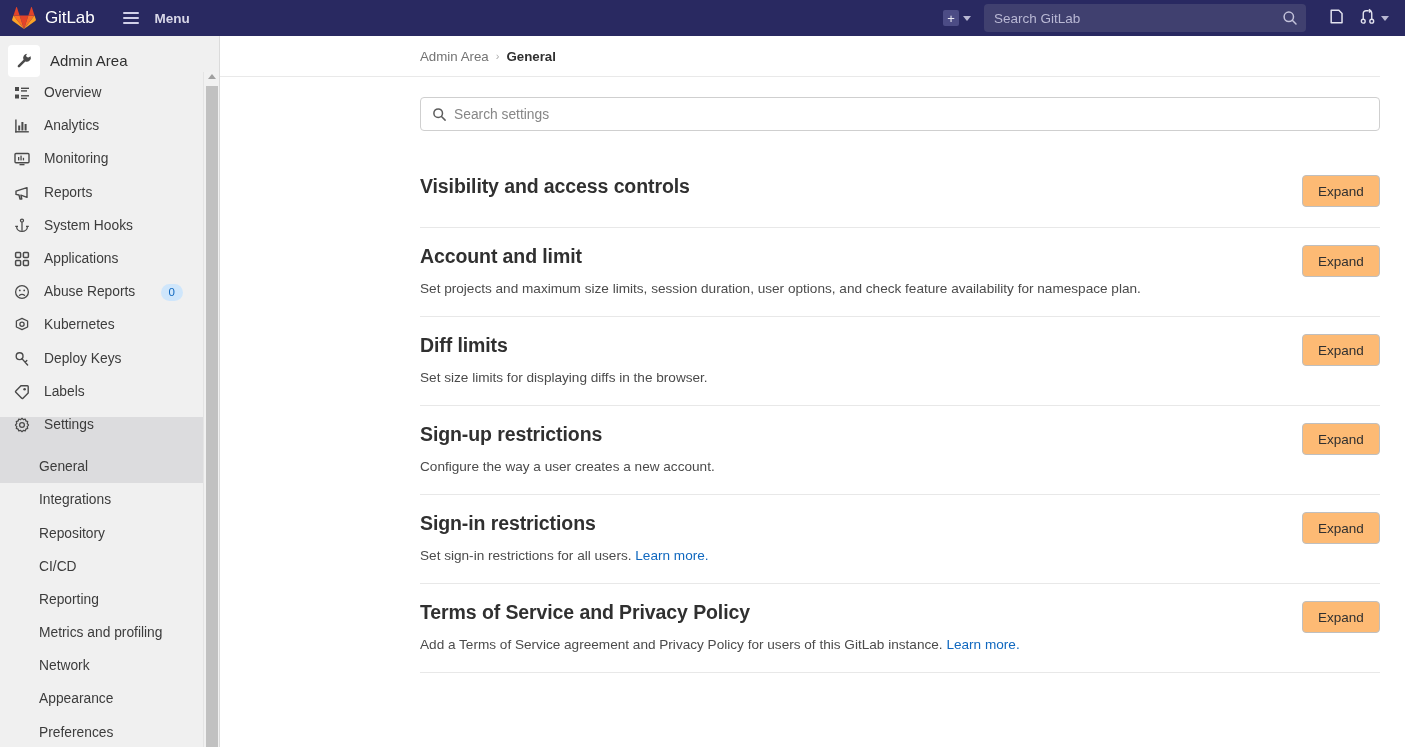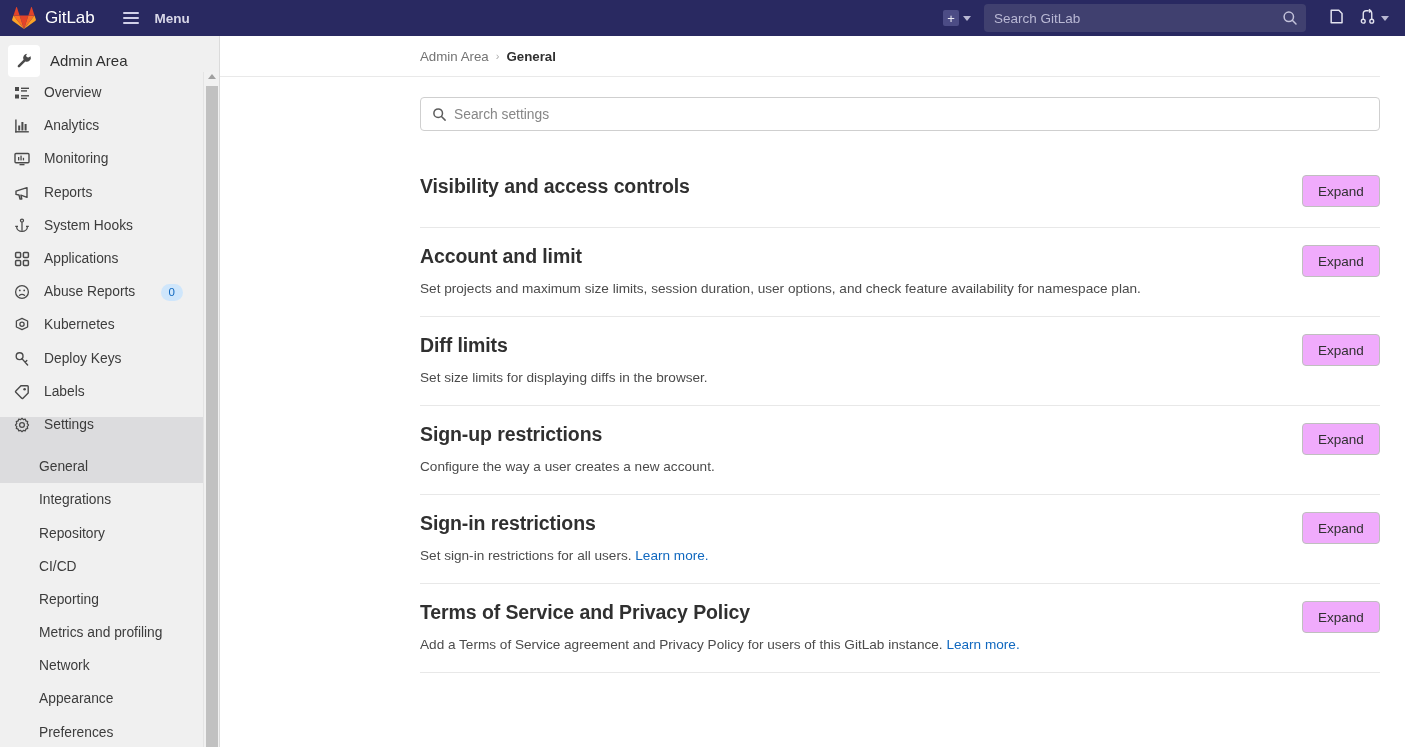--- a/index.html
+++ b/index.html
@@ -189,21 +189,21 @@
   .setting-title {
     font-size: 19.5px; color: #303030; font-weight: bold;
     letter-spacing: -0.1px; margin-bottom: 11px;
   }
   .setting-desc { font-size: 13.6px; color: #4b4b4b; line-height: 1.4; }
   .setting-desc a { color: #1068bf; text-decoration: none; }
   .expand-btn {
     position: absolute; right: 0; top: 17px;
     min-width: 78px; height: 32px;
     border: 1px solid #bfbfbf; border-radius: 4px;
-    background: #f0abfc; color: #303030;
+    background: #fdba74; color: #303030;
     font-size: 13.5px; font-family: "Liberation Sans", sans-serif;
     cursor: pointer;
   }
 </style>
 </head>
 <body>
 
 <div class="navbar">
   <div class="nav-brand">
     <span>

